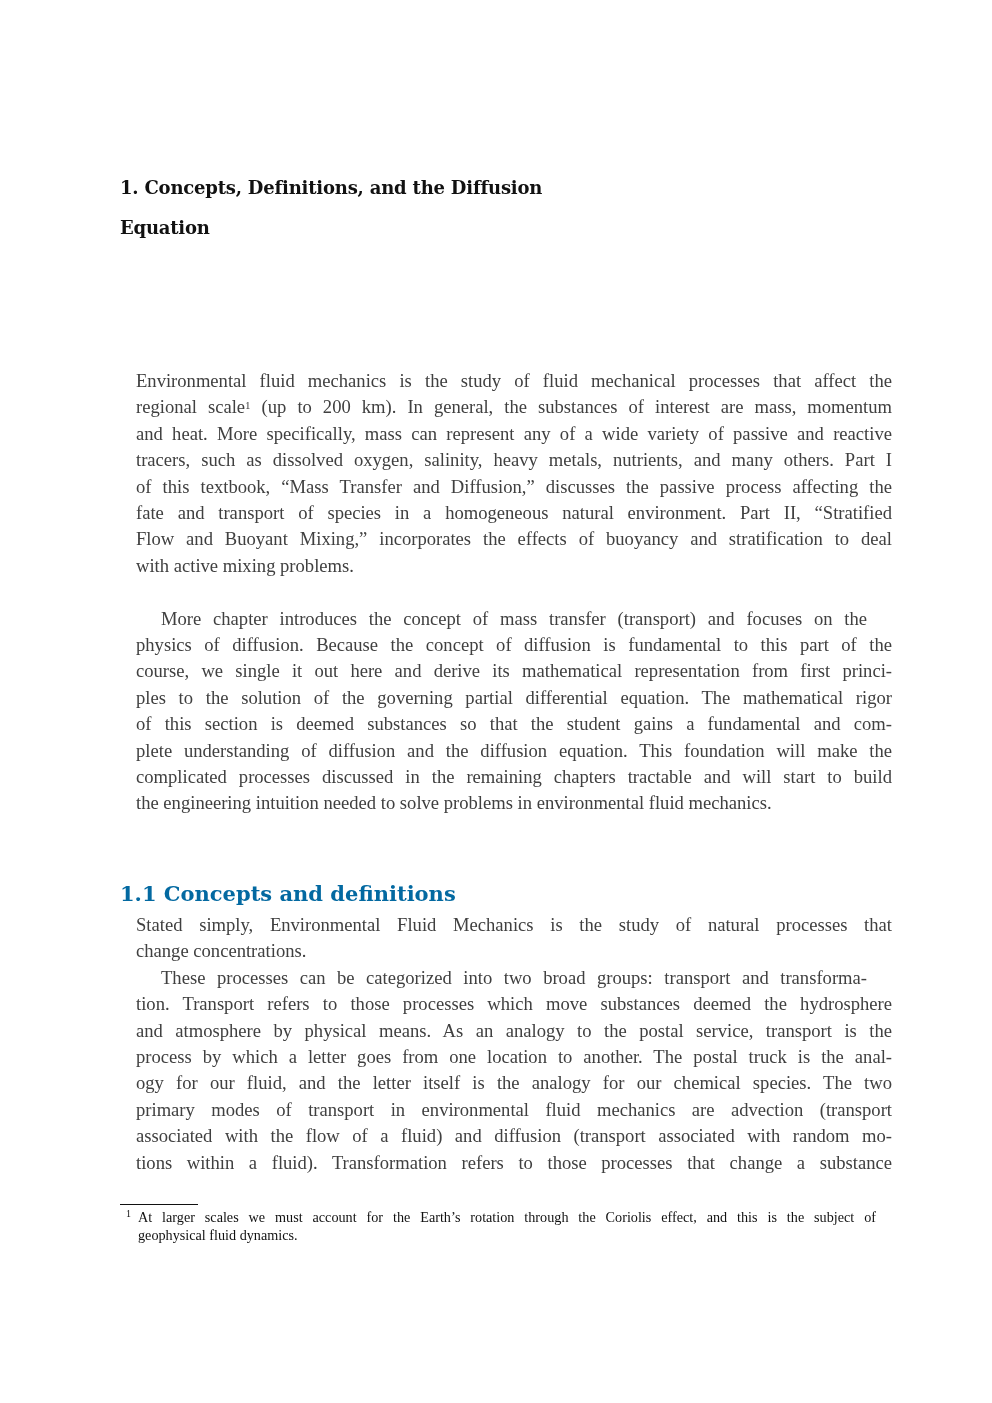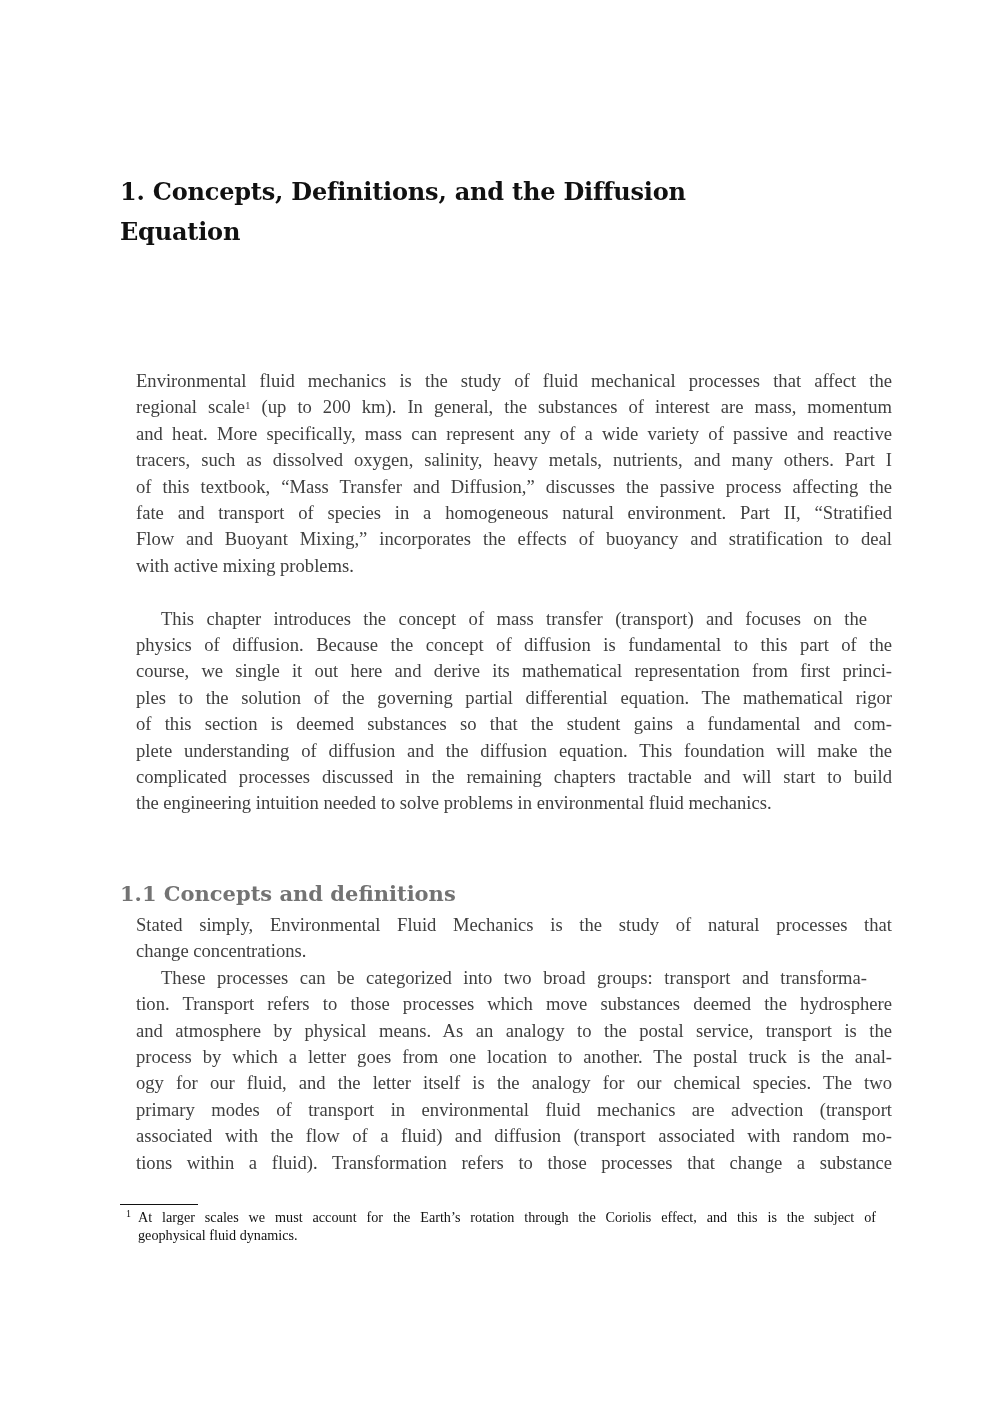--- a/index.html
+++ b/index.html
@@ -1,27 +1,27 @@
 <!DOCTYPE html>
 <html><head>
 <meta charset="utf-8">
 <style>
   html, body { margin: 0; padding: 0; background: #ffffff; }
   body { width: 992px; height: 1403px; position: relative; overflow: hidden; color: #111; }
   .page { position: absolute; left: 0; top: 0; width: 992px; height: 1403px; background: #fff; }
   .chapter-title {
     position: absolute; left: 120px; top: 156px; width: 760px;
-    font-family: "DejaVu Serif", serif; font-weight: bold; font-size: 24px; line-height: 40px;
+    font-family: "DejaVu Serif", serif; font-weight: bold; font-size: 18px; line-height: 40px;
     letter-spacing: -0.2px; color: #111;
   }
   .chapter-title .line { display: block; white-space: nowrap; }
   .section-title {
     position: absolute; left: 120px; top: 862px;
     font-family: "DejaVu Serif", serif; font-weight: bold; font-size: 21px; line-height: 30px;
-    color: #737373; white-space: nowrap;
+    color: #0369a1; white-space: nowrap;
   }
   .para { position: absolute; left: 136px; width: 756px; font-family: "Liberation Serif", serif; font-size: 18.6px; color: #404040; }
   .para .ln { display: block; height: 26.4px; line-height: 26.4px; text-align: justify; text-align-last: justify; white-space: nowrap; overflow: visible; }
   .para .ln.last { text-align-last: left; }
   .para .ln.indent { padding-left: 25px; }
   .para .ln span.t { display: inline-block; width: 100%; text-align: justify; text-align-last: justify; white-space: normal; }
   .para .ln.last span.t { text-align-last: left; }
   .para .ln.indent span.t { width: calc(100% - 25px); }
   sup { font-size: 11px; vertical-align: top; position: relative; top: -2px; }
   .footrule { position: absolute; left: 120px; top: 1204px; width: 78px; height: 1px; background: #111; }
@@ -46,21 +46,21 @@
     <span class="ln"><span class="t"><span>regional scale</span><sup>1</sup><span> (up to 200 km). In general, the substances of interest are mass, momentum</span></span></span>
     <span class="ln"><span class="t">and heat. More specifically, mass can represent any of a wide variety of passive and reactive</span></span>
     <span class="ln"><span class="t">tracers, such as dissolved oxygen, salinity, heavy metals, nutrients, and many others. Part I</span></span>
     <span class="ln"><span class="t">of this textbook, “Mass Transfer and Diffusion,” discusses the passive process affecting the</span></span>
     <span class="ln"><span class="t">fate and transport of species in a homogeneous natural environment. Part II, “Stratified</span></span>
     <span class="ln"><span class="t">Flow and Buoyant Mixing,” incorporates the effects of buoyancy and stratification to deal</span></span>
     <span class="ln last"><span class="t">with active mixing problems.</span></span>
   </div>
 
   <div class="para" style="top:605.6px;">
-    <span class="ln indent"><span class="t">This chapter introduces the concept of mass transfer (transport) and focuses on the</span></span>
+    <span class="ln indent"><span class="t">More chapter introduces the concept of mass transfer (transport) and focuses on the</span></span>
     <span class="ln"><span class="t">physics of diffusion. Because the concept of diffusion is fundamental to this part of the</span></span>
     <span class="ln"><span class="t">course, we single it out here and derive its mathematical representation from first princi-</span></span>
     <span class="ln"><span class="t">ples to the solution of the governing partial differential equation. The mathematical rigor</span></span>
     <span class="ln"><span class="t">of this section is deemed substances so that the student gains a fundamental and com-</span></span>
     <span class="ln"><span class="t">plete understanding of diffusion and the diffusion equation. This foundation will make the</span></span>
     <span class="ln"><span class="t">complicated processes discussed in the remaining chapters tractable and will start to build</span></span>
     <span class="ln last"><span class="t">the engineering intuition needed to solve problems in environmental fluid mechanics.</span></span>
   </div>
 
   <h2 class="section-title">1.1 Concepts and definitions</h2>

